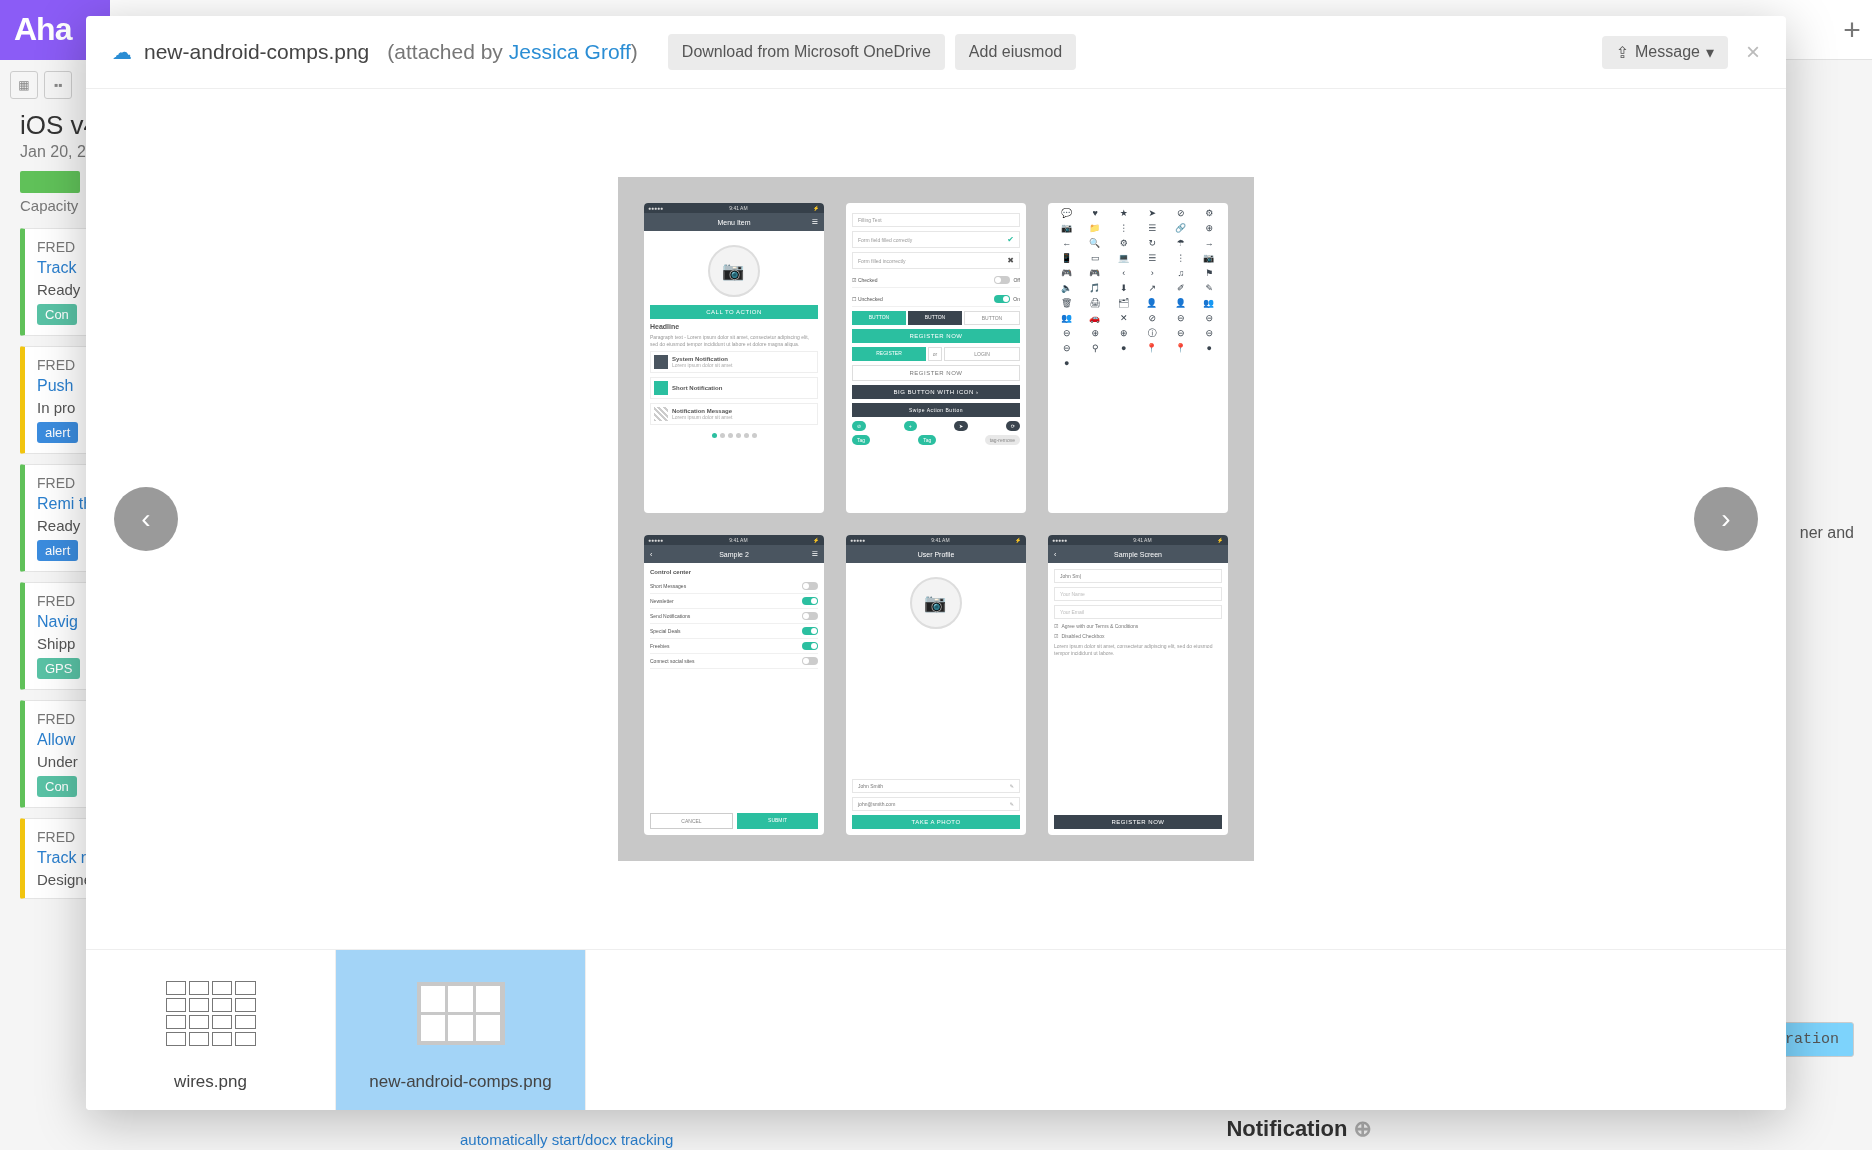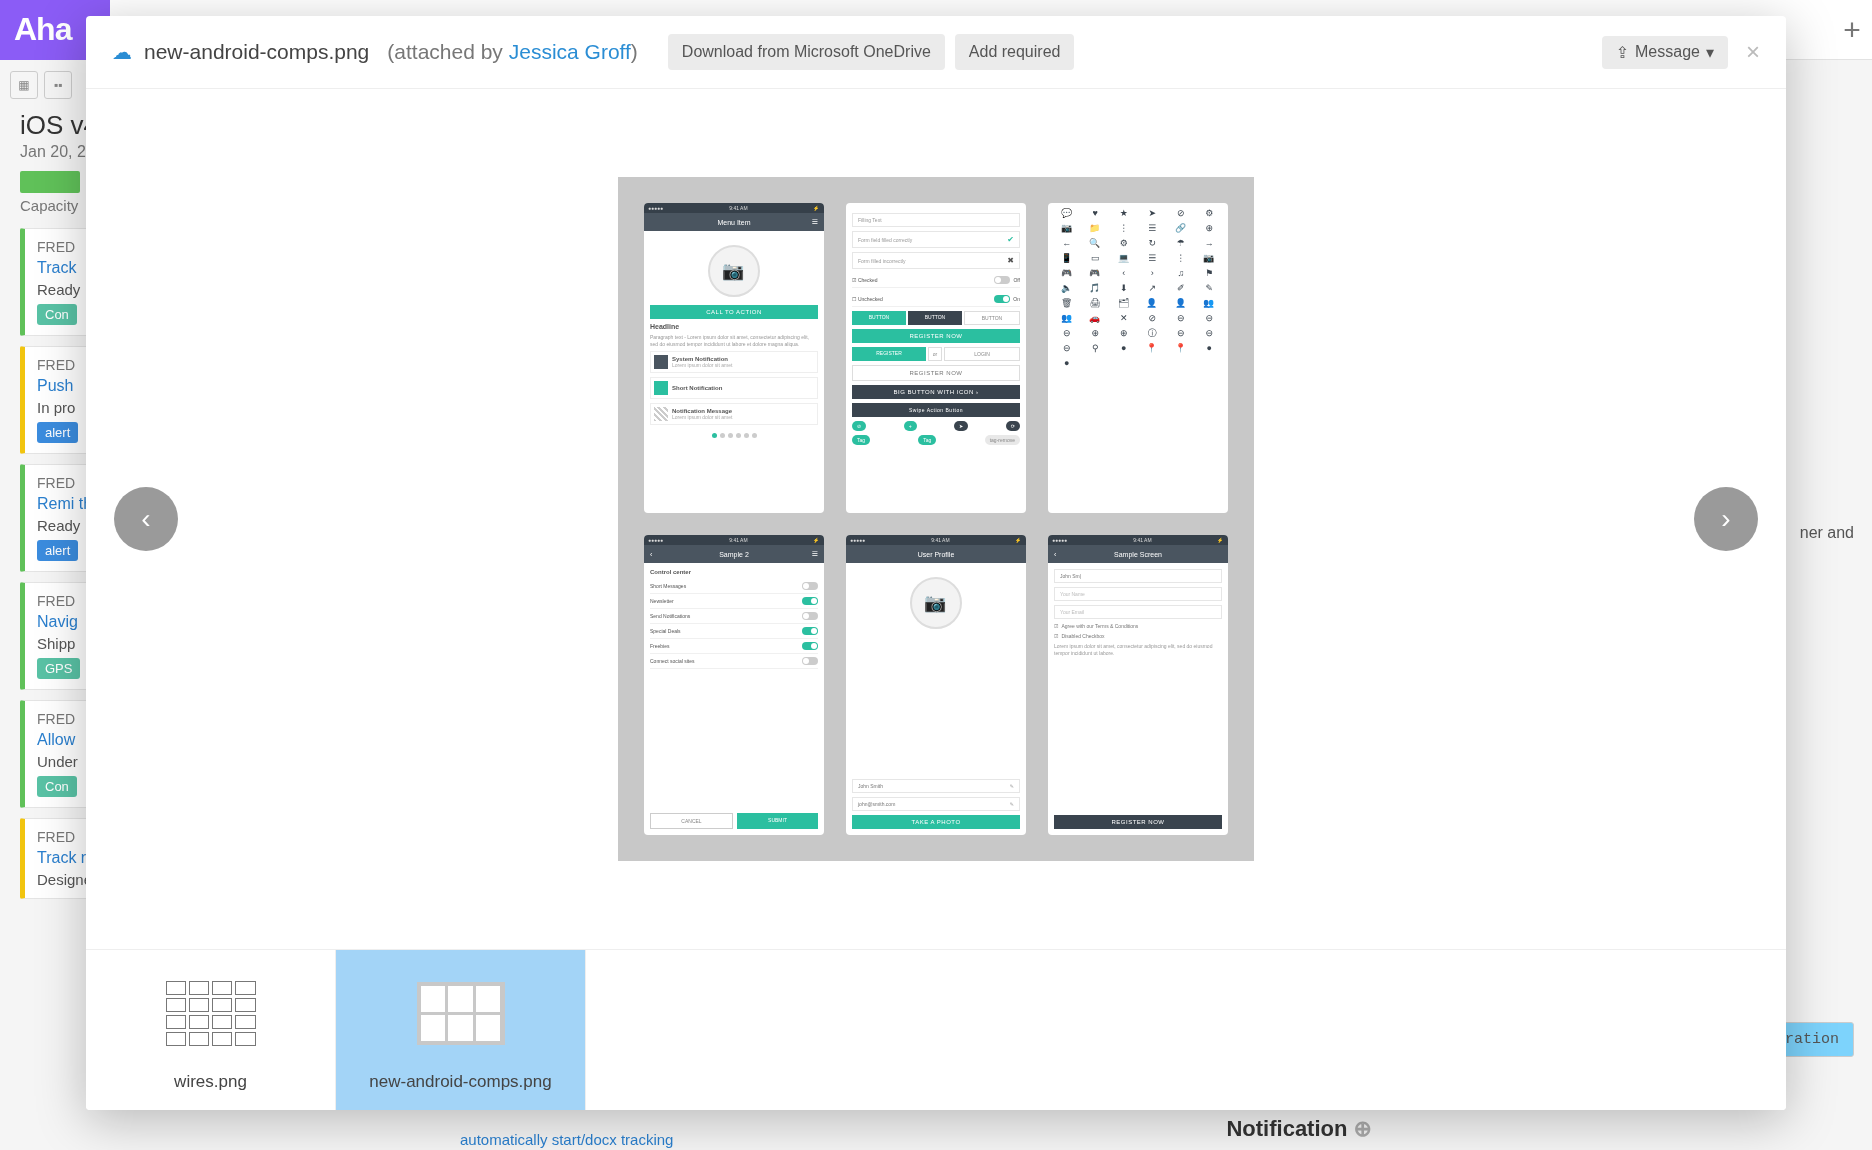--- a/index.html
+++ b/index.html
@@ -165,21 +165,21 @@
 <div class="modal-backdrop">
   <div class="modal">
     <div class="modal-header">
       <span class="cloud-icon">☁</span>
       <span class="filename">new-android-comps.png</span>
       <span class="attached">
         <span>(attached by </span><a href="#">Jessica Groff</a><span>)</span>
       </span>
       <div class="hdr-actions">
         <button class="hdr-btn">Download from Microsoft OneDrive</button>
-        <button class="hdr-btn">Add required</button>
+        <button class="hdr-btn">Add eiusmod</button>
       </div>
       <div class="hdr-right">
         <button class="export-btn">
           <span>⇪</span>
           <span>Message</span>
           <span>▾</span>
         </button>
         <span class="close-x">×</span>
       </div>
     </div>

